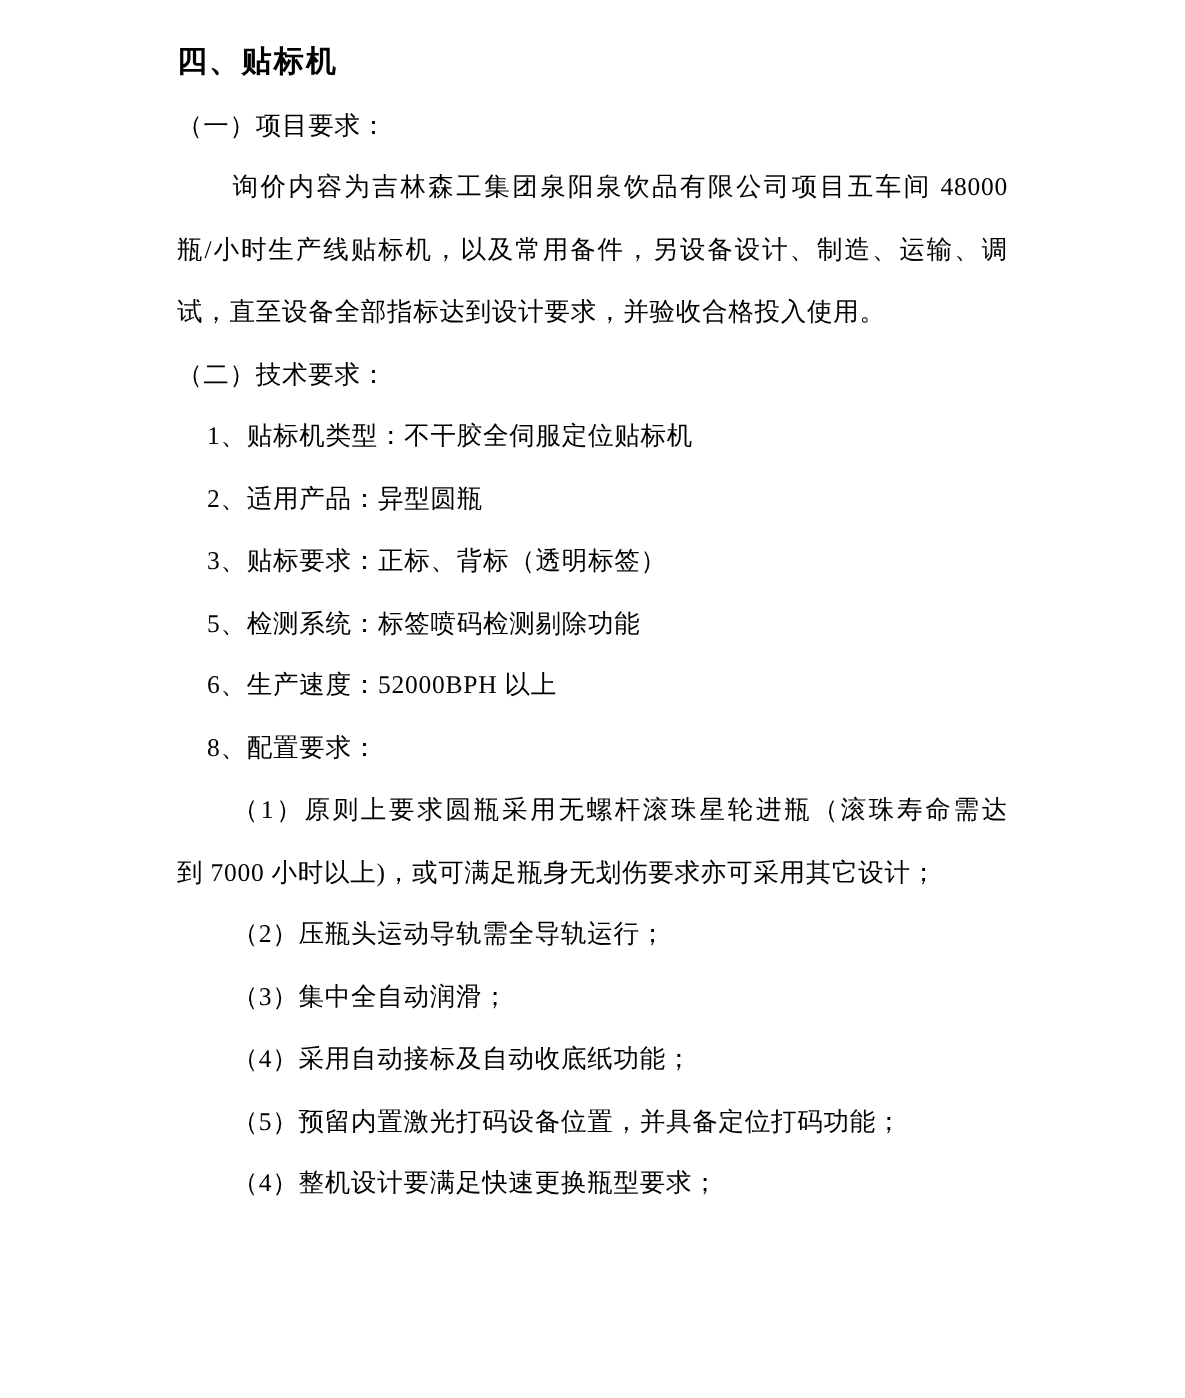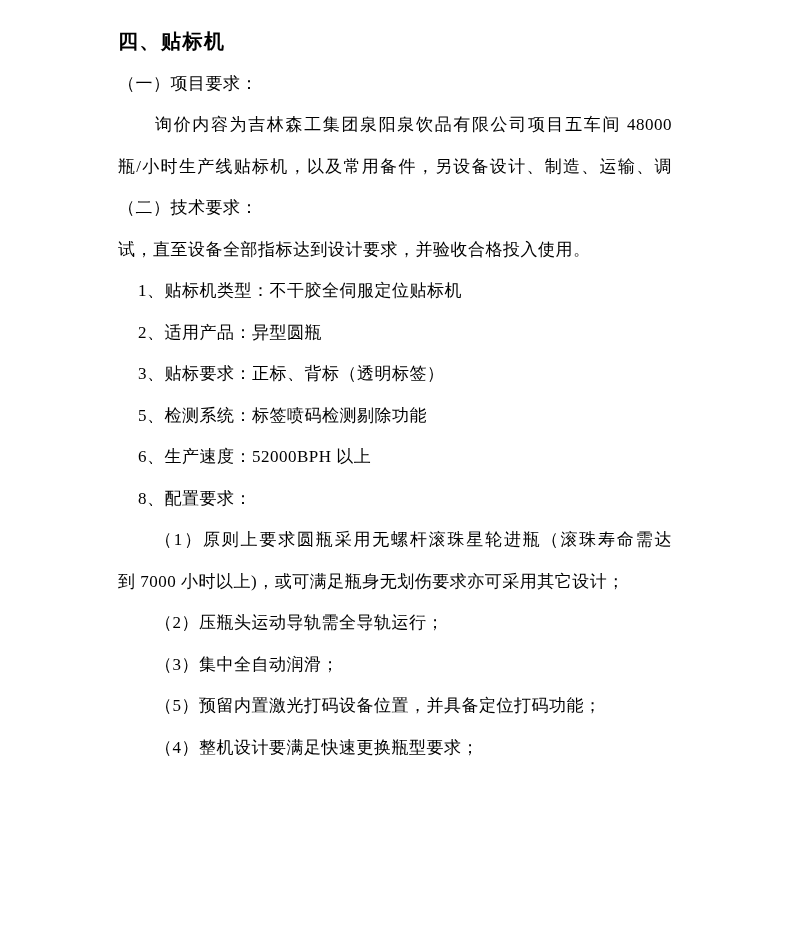--- a/index.html
+++ b/index.html
@@ -49,23 +49,23 @@
 <div class="page">
 
   <div class="line heading">四、贴标机</div>
 
   <div class="line">（一）项目要求：</div>
 
   <div class="line indent2 justify">询价内容为吉林森工集团泉阳泉饮品有限公司项目五车间 48000</div>
 
   <div class="line justify">瓶/小时生产线贴标机，以及常用备件，另设备设计、制造、运输、调</div>
 
+  <div class="line">试，直至设备全部指标达到设计要求，并验收合格投入使用。</div>
+
   <div class="line">（二）技术要求：</div>
-
-  <div class="line">试，直至设备全部指标达到设计要求，并验收合格投入使用。</div>
 
   <div class="line indent1">1、贴标机类型：不干胶全伺服定位贴标机</div>
 
   <div class="line indent1">2、适用产品：异型圆瓶</div>
 
   <div class="line indent1">3、贴标要求：正标、背标（透明标签）</div>
 
 
   <div class="line indent1">5、检测系统：标签喷码检测剔除功能</div>
 
@@ -75,18 +75,19 @@
   <div class="line indent1">8、配置要求：</div>
 
   <div class="line indent2 justify">（1）原则上要求圆瓶采用无螺杆滚珠星轮进瓶（滚珠寿命需达</div>
 
   <div class="line">到 7000 小时以上)，或可满足瓶身无划伤要求亦可采用其它设计；</div>
 
   <div class="line indent2">（2）压瓶头运动导轨需全导轨运行；</div>
 
   <div class="line indent2">（3）集中全自动润滑；</div>
 
+  <div class="line indent2">（4）采用自动接标及自动收底纸功能；</div>
 
   <div class="line indent2">（5）预留内置激光打码设备位置，并具备定位打码功能；</div>
 
   <div class="line indent2">（4）整机设计要满足快速更换瓶型要求；</div>
 
 </div>
 
 </body></html>

